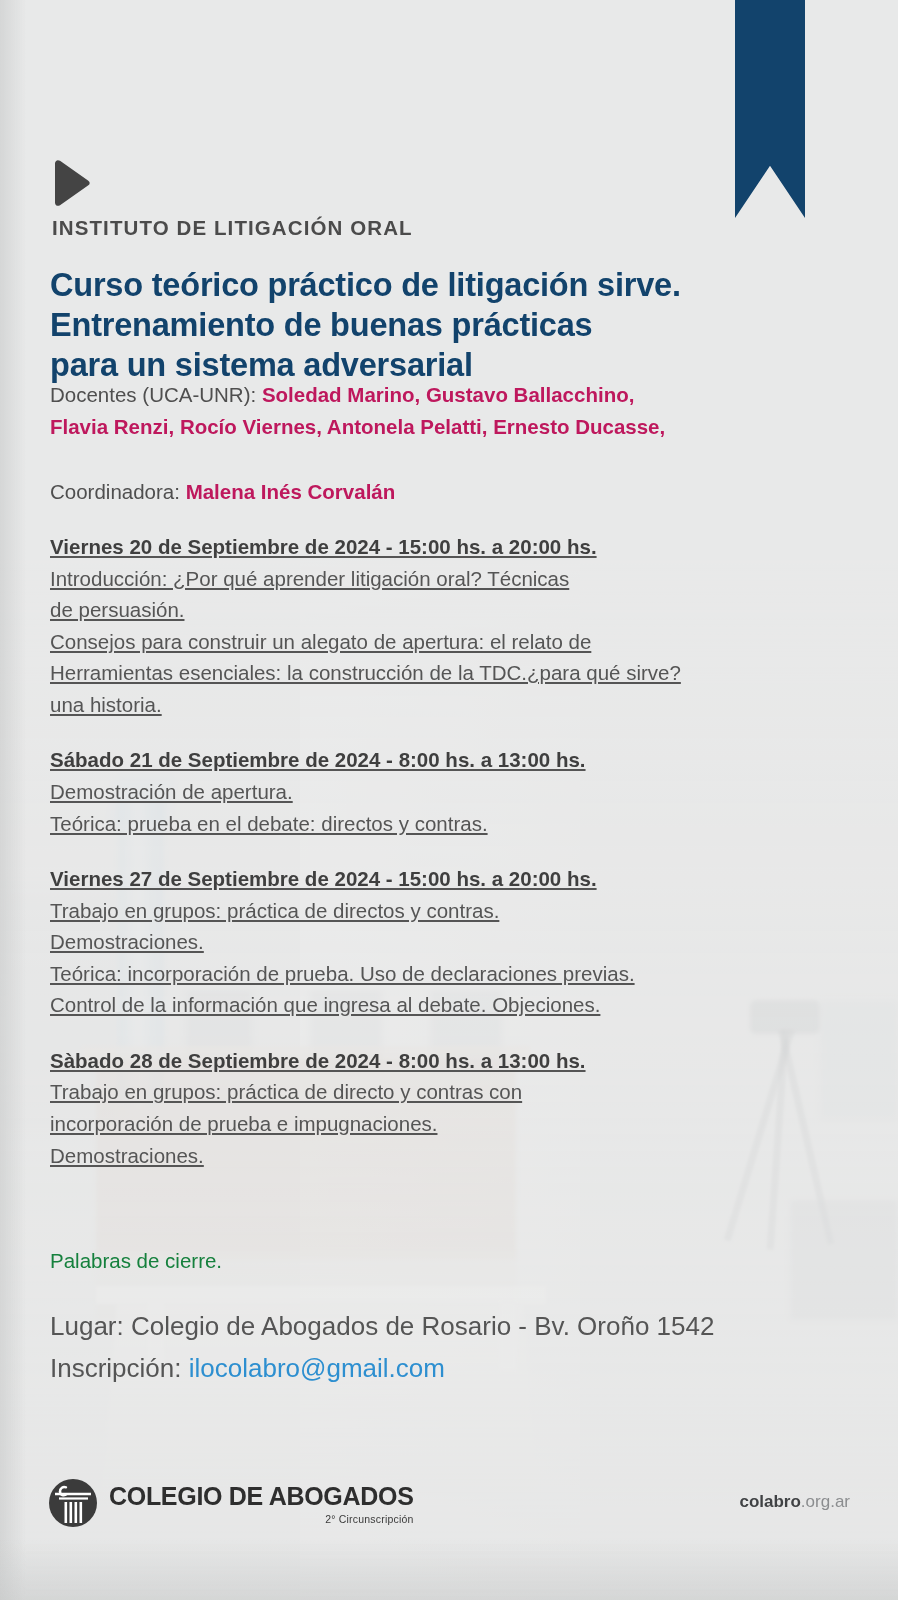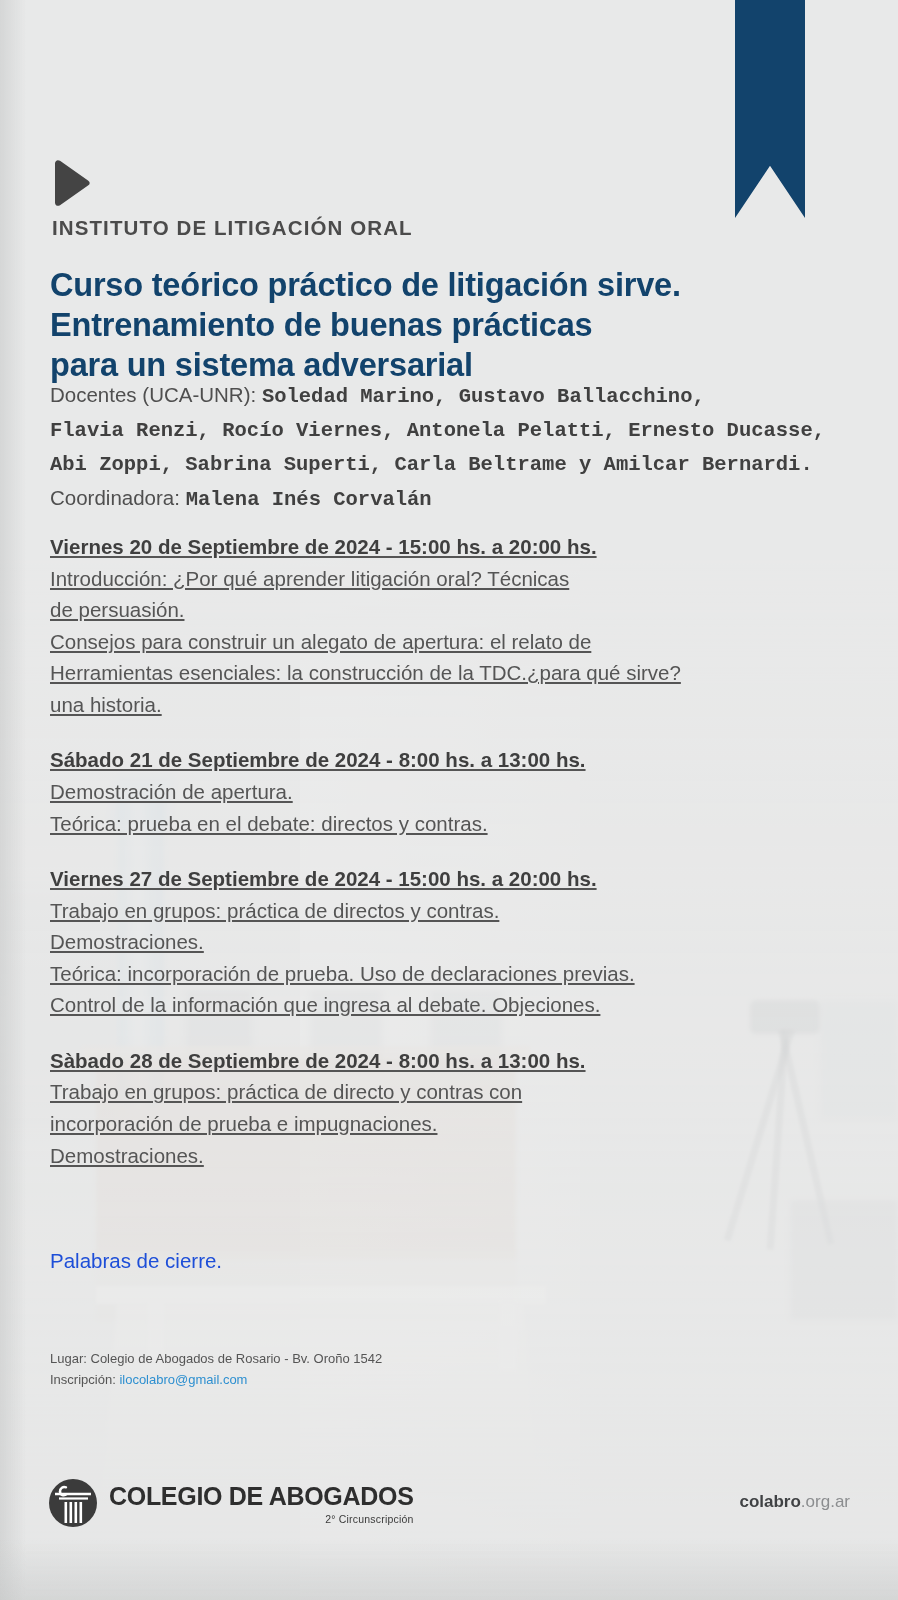--- a/index.html
+++ b/index.html
@@ -147,41 +147,41 @@
   .title{
     position:absolute;left:50px;top:243px;width:810px;
     font-size:32.5px;font-weight:bold;line-height:1.24;
     color:#12436c;letter-spacing:-0.2px;
   }
 
   .teachers{
     position:absolute;left:50px;top:379px;width:820px;
     font-size:20.5px;line-height:1.57;color:#4f4f4f;
   }
-  .teachers b{color:#404040;font-weight:bold;font-family:Liberation Mono, monospace;}
+  .teachers b{color:#be185d;font-weight:bold;}
 
   .schedule{
     position:absolute;left:50px;top:531px;width:830px;
     font-size:20.5px;line-height:1.54;color:#555555;
   }
   .block{margin:0 0 24px 0;text-decoration:underline;}
   .block:last-child{margin-bottom:0;}
   .block .date{
     display:block;font-weight:bold;color:#3f3f3f;
   }
   .block .line{display:block;}
 
   .closing{
     position:absolute;left:50px;top:1245px;
-    font-size:20.5px;line-height:1.54;color:#1d4ed8;
+    font-size:20.5px;line-height:1.54;color:#15803d;
   }
 
   .info{
     position:absolute;left:50px;top:1305px;width:830px;
-    font-size:13px;line-height:1.62;color:#555555;margin-top:43px;
+    font-size:26px;line-height:1.62;color:#555555;
   }
   .info .line{display:block;}
   .info a, .info .mail{
     color:#2d8fd0;text-decoration:none;font-weight:normal;
   }
 
   
   .footer{
     position:absolute;left:0;top:1470px;width:898px;height:90px;
   }
@@ -260,21 +260,21 @@
     <h1 class="title">
       <span>Curso teórico práctico de litigación sirve.</span><br>
       <span>Entrenamiento de buenas prácticas</span><br>
       <span>para un sistema adversarial</span>
     </h1>
 
     <div class="teachers">
       <span>Docentes (UCA-UNR):</span>
       <b>Soledad Marino, Gustavo Ballacchino,</b><br>
       <b>Flavia Renzi, Rocío Viernes, Antonela Pelatti, Ernesto Ducasse,</b><br>
-      <b>Abi Zoppi, Sabrina Superti, Carla Beltrame y Amilcar Bernardi.</b><br>
+      <br>
       <span>Coordinadora:</span>
       <b>Malena Inés Corvalán</b>
     </div>
 
     <div class="schedule">
       <div class="block">
         <span class="date">Viernes 20 de Septiembre de 2024 - 15:00 hs. a 20:00 hs.</span>
         <span class="line">Introducción: ¿Por qué aprender litigación oral? Técnicas</span>
         <span class="line">de persuasión.</span>
         <span class="line">Consejos para construir un alegato de apertura: el relato de</span>

